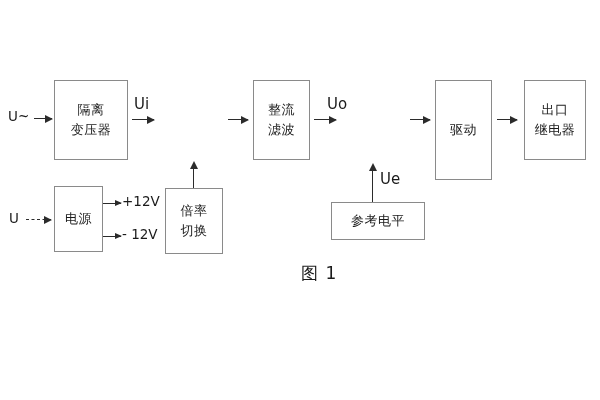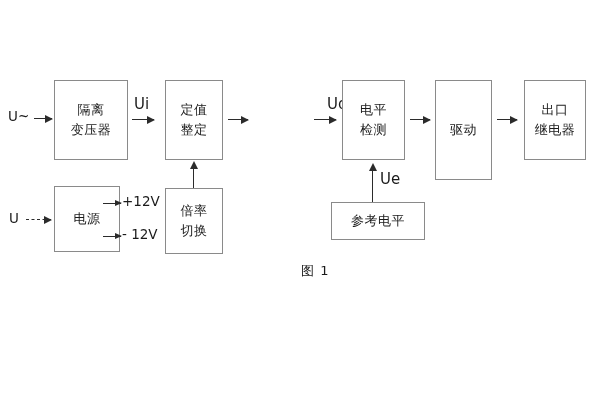--- a/index.html
+++ b/index.html
@@ -44,21 +44,21 @@
     font-size: 15px;
     white-space: nowrap;
     line-height: 1;
   }
   .label.big {
     font-size: 13.5px;
   }
   .caption {
     position: absolute;
     color: #1a1a1a;
-    font-size: 13px;
+    font-size: 17px;
     white-space: nowrap;
     letter-spacing: 1px;
   }
   
   .arrow-h {
     position: absolute;
     height: 1px;
     background: #2b2b2b;
   }
   .arrow-h::after {
@@ -115,54 +115,50 @@
   <div class="arrow-h" style="left:34px; top:118px; width:18px;"></div>
 
   <div class="box" style="left:54px; top:80px; width:74px; height:80px;">
     <span class="line">隔离</span>
     <span class="line">变压器</span>
   </div>
 
   <div class="label" style="left:134px; top:97px;">Ui</div>
   <div class="arrow-h" style="left:132px; top:119px; width:22px;"></div>
 
-  <div class="box" style="left:165px; top:80px; width:58px; height:80px;">
-    <span class="line">定值</span>
-    <span class="line">整定</span>
-  </div>
 
   <div class="arrow-h" style="left:228px; top:119px; width:20px;"></div>
 
+  <div class="box" style="left:253px; top:80px; width:57px; height:80px;">
+    <span class="line">整流</span>
+    <span class="line">滤波</span>
+  </div>
 
   <div class="label" style="left:315px; top:97px;margin-left:12px;">Uo</div>
   <div class="arrow-h" style="left:314px; top:119px; width:22px;"></div>
 
-  <div class="box" style="left:342px; top:80px; width:63px; height:80px;">
-    <span class="line">电平</span>
-    <span class="line">检测</span>
-  </div>
 
   <div class="arrow-h" style="left:410px; top:119px; width:20px;"></div>
 
   <div class="box single" style="left:435px; top:80px; width:57px; height:100px;">
     <span class="line">驱动</span>
   </div>
 
   <div class="arrow-h" style="left:497px; top:119px; width:20px;"></div>
 
   <div class="box" style="left:524px; top:80px; width:62px; height:80px;">
     <span class="line">出口</span>
     <span class="line">继电器</span>
   </div>
 
   <div class="label big" style="left:9px; top:212px;">U</div>
 
   <div class="arrow-h dashed" style="left:26px; top:219px; width:25px;"></div>
 
-  <div class="box single" style="left:54px; top:186px; width:66px; height:66px;">
+  <div class="box single" style="left:54px; top:186px; width:49px; height:66px;">
     <span class="line">电源</span>
   </div>
 
   <div class="arrow-h small" style="left:103px; top:203px; width:18px;"></div>
   <div class="label big" style="left:122px; top:195px;">+12V</div>
 
   <div class="arrow-h small" style="left:103px; top:236px; width:18px;"></div>
   <div class="label big" style="left:122px; top:228px;">- 12V</div>
 
   <div class="box" style="left:165px; top:188px; width:58px; height:66px;">

